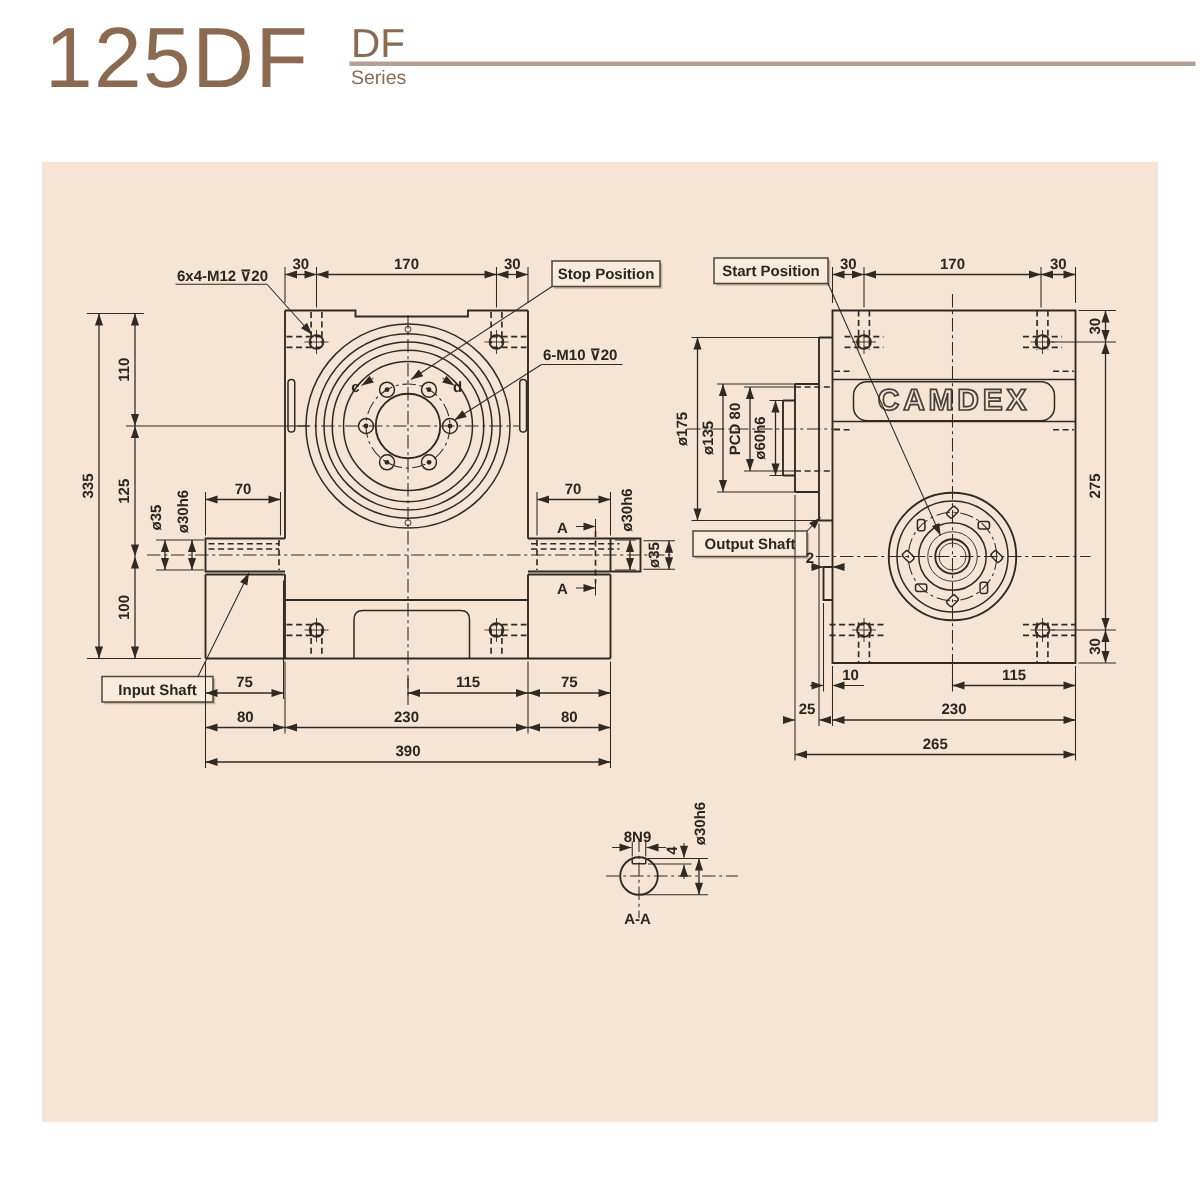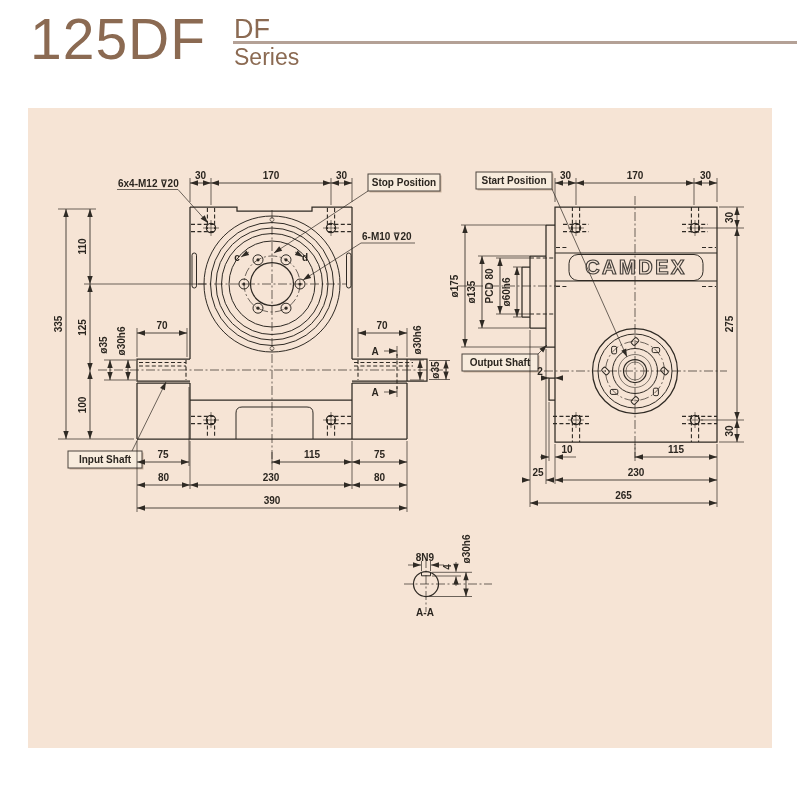--- a/index.html
+++ b/index.html
@@ -1,21 +1,21 @@
 <!DOCTYPE html>
 <html><head>
 <meta charset="utf-8">
 <style>
   html,body{margin:0;padding:0;background:#ffffff;}
   #stage{position:relative;width:800px;height:800px;background:#ffffff;overflow:hidden;
          font-family:"Liberation Sans",sans-serif;}
   #hdr{position:absolute;left:0;top:0;width:800px;height:100px;padding-left:44px;}
   #model{position:absolute;left:30px;top:6px;font-size:57px;font-weight:400;color:#8b6a52;letter-spacing:1px;}
   #scode{position:absolute;left:234px;top:14px;font-size:27px;color:#8b6a52;}
-  #sword{position:absolute;left:234px;top:44px;font-size:23px;color:#8b6a52;}
+  #sword{position:absolute;left:234px;top:44px;font-size:13px;color:#8b6a52;}
   #hrule{position:absolute;left:233px;top:41px;width:564px;height:2.5px;background:#b4a196;}
   svg{position:absolute;left:0;top:0;}
   .o  {fill:none;stroke:#2f2a24;stroke-width:1.25;}
   .l  {fill:none;stroke:#2f2a24;stroke-width:1;}
   .tn {fill:none;stroke:#2f2a24;stroke-width:0.6;}
   .h  {fill:none;stroke:#2f2a24;stroke-width:1.1;stroke-dasharray:4 2.4;}
   .c  {fill:none;stroke:#2f2a24;stroke-width:0.7;stroke-dasharray:9 2.5 2 2.5;}
   .d  {fill:none;stroke:#2f2a24;stroke-width:0.85;}
   .x  {fill:none;stroke:#2f2a24;stroke-width:0.7;}
   .t  {font-family:"Liberation Sans",sans-serif;font-size:10px;font-weight:bold;fill:#2b2620;}

